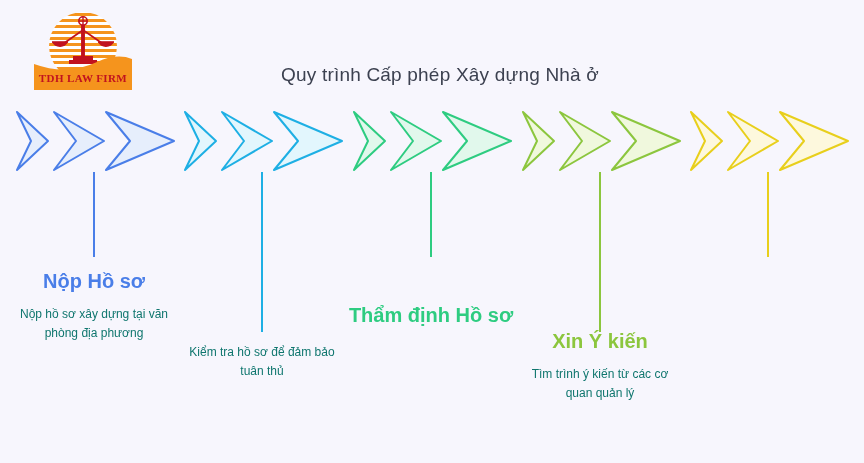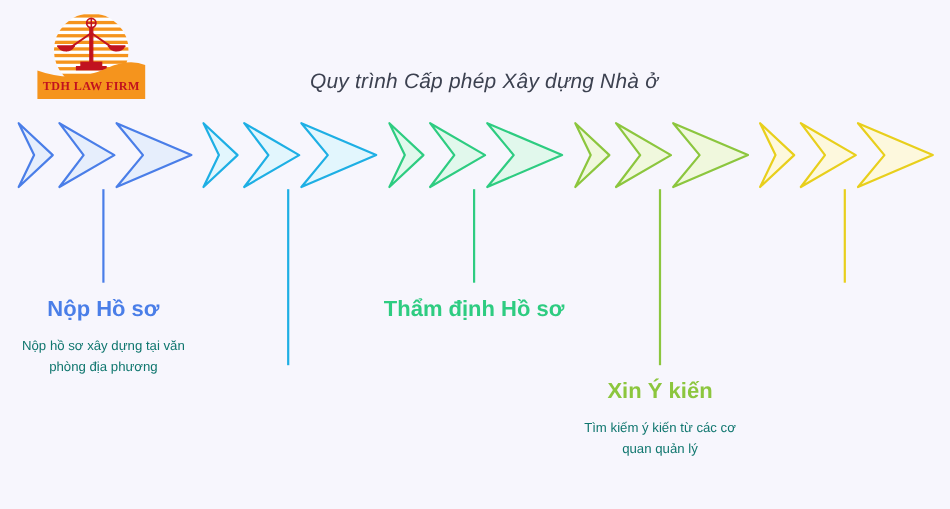--- a/index.html
+++ b/index.html
@@ -29,21 +29,20 @@
   #title {
     position: absolute;
     left: 180px;
     top: 64px;
     width: 520px;
     text-align: center;
     font-size: 19px;
     color: #3c4150;
     letter-spacing: .2px;
     white-space: nowrap;
-    font-style: italic;
   }
 
   
   .step {
     position: absolute;
     top: 0;
     width: 172px;
     height: 463px;
   }
   .chevrons {
@@ -150,47 +149,48 @@
     <div class="step" style="left: 176px;">
       <div class="chevrons">
         <svg width="172" height="62" viewBox="0 0 172 62" xmlns="http://www.w3.org/2000/svg">
           <path d="M9,2 L40,31 L9,60 L23,31 Z" fill="#e2f6fd" stroke="#1eafe4" stroke-width="2" stroke-linejoin="round"></path>
           <path d="M46,2 L96,31 L46,60 L68,31 Z" fill="#e2f6fd" stroke="#1eafe4" stroke-width="2" stroke-linejoin="round"></path>
           <path d="M98,2 L166,31 L98,60 L122,31 Z" fill="#e2f6fd" stroke="#1eafe4" stroke-width="2" stroke-linejoin="round"></path>
         </svg>
       </div>
       <div class="connector" style="top: 172px; height: 160px; background: rgb(30, 175, 228);"></div>
       <div class="labels" style="top: 343px;">
+        <div class="step-desc">Kiểm tra hồ sơ để đảm bảo tuân thủ</div>
       </div>
     </div>
     <div class="step" style="left: 345px;">
       <div class="chevrons">
         <svg width="172" height="62" viewBox="0 0 172 62" xmlns="http://www.w3.org/2000/svg">
           <path d="M9,2 L40,31 L9,60 L23,31 Z" fill="#e1f8ec" stroke="#2ecc81" stroke-width="2" stroke-linejoin="round"></path>
           <path d="M46,2 L96,31 L46,60 L68,31 Z" fill="#e1f8ec" stroke="#2ecc81" stroke-width="2" stroke-linejoin="round"></path>
           <path d="M98,2 L166,31 L98,60 L122,31 Z" fill="#e1f8ec" stroke="#2ecc81" stroke-width="2" stroke-linejoin="round"></path>
         </svg>
       </div>
       <div class="connector" style="top: 172px; height: 85px; background: rgb(46, 204, 129);"></div>
       <div class="labels" style="top: 268px;">
-        <div class="step-title" style="color: rgb(46, 204, 129);">Thẩm định Hồ sơ</div>
+        <div class="step-title" style="color: rgb(46, 204, 129); margin-top: 34px;">Thẩm định Hồ sơ</div>
       </div>
     </div>
     <div class="step" style="left: 514px;">
       <div class="chevrons">
         <svg width="172" height="62" viewBox="0 0 172 62" xmlns="http://www.w3.org/2000/svg">
           <path d="M9,2 L40,31 L9,60 L23,31 Z" fill="#f0f8dd" stroke="#8cc63e" stroke-width="2" stroke-linejoin="round"></path>
           <path d="M46,2 L96,31 L46,60 L68,31 Z" fill="#f0f8dd" stroke="#8cc63e" stroke-width="2" stroke-linejoin="round"></path>
           <path d="M98,2 L166,31 L98,60 L122,31 Z" fill="#f0f8dd" stroke="#8cc63e" stroke-width="2" stroke-linejoin="round"></path>
         </svg>
       </div>
       <div class="connector" style="top: 172px; height: 160px; background: rgb(140, 198, 62);"></div>
-      <div class="labels" style="top: 343px;">
+      <div class="labels" style="top: 328px;">
         <div class="step-title" style="color: rgb(140, 198, 62);">Xin Ý kiến</div>
-        <div class="step-desc">Tìm kiếm ý kiến từ các cơ quan quản lý</div>
+        <div class="step-desc">Tìm trình ý kiến từ các cơ quan quản lý</div>
       </div>
     </div>
     <div class="step" style="left: 682px;">
       <div class="chevrons">
         <svg width="172" height="62" viewBox="0 0 172 62" xmlns="http://www.w3.org/2000/svg">
           <path d="M9,2 L40,31 L9,60 L23,31 Z" fill="#fdf8dd" stroke="#e8cf1c" stroke-width="2" stroke-linejoin="round"></path>
           <path d="M46,2 L96,31 L46,60 L68,31 Z" fill="#fdf8dd" stroke="#e8cf1c" stroke-width="2" stroke-linejoin="round"></path>
           <path d="M98,2 L166,31 L98,60 L122,31 Z" fill="#fdf8dd" stroke="#e8cf1c" stroke-width="2" stroke-linejoin="round"></path>
         </svg>
       </div>

